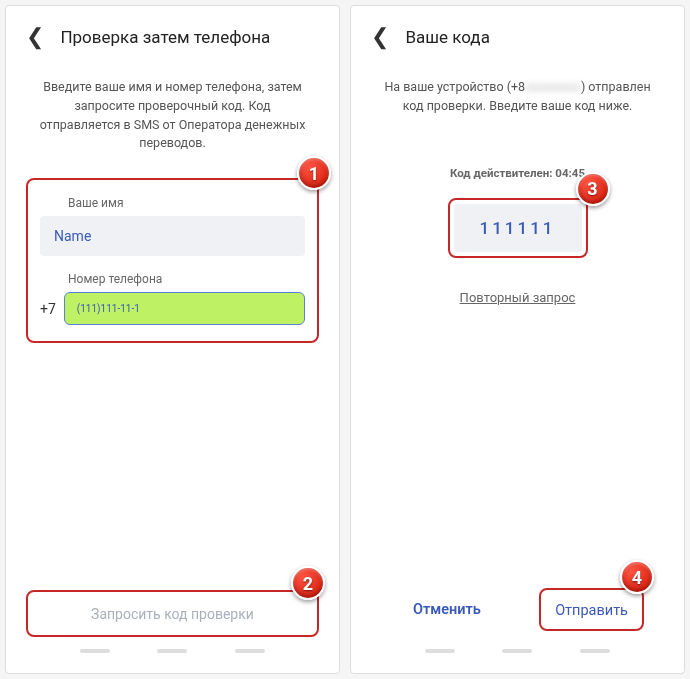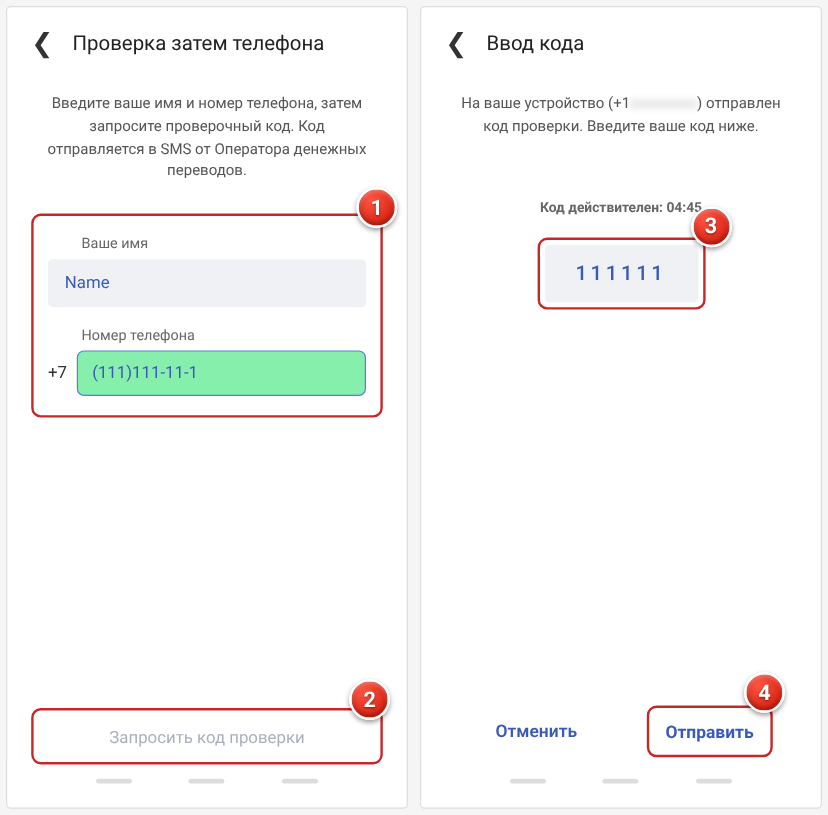--- a/index.html
+++ b/index.html
@@ -79,23 +79,23 @@
     }
     .phone-prefix {
       font-size: 14px;
       color: #333;
     }
     .input-phone {
       flex: 1;
       border: 1.5px solid #5a7fd6;
       border-radius: 6px;
       padding: 10px 12px;
-      font-size: 14px;
-      color: #3a5ab8;
-      background: #86efac;
+      font-size: 10px;
+      color: #3a5ab8;
+      background: #bef264;
     }
     .bottom-section {
       margin-top: auto;
       position: relative;
     }
     .request-btn-wrap {
       border: 2.5px solid #c62828;
       border-radius: 8px;
       padding: 12px 0;
       text-align: center;
@@ -189,21 +189,21 @@
     }
     .submit-wrap {
       border: 2.5px solid #c62828;
       border-radius: 8px;
       padding: 10px 14px;
       position: relative;
     }
     .btn-submit {
       font-size: 14.5px;
       color: #3a5ab8;
-      font-weight: 700;
+      font-weight: 400;
     }
     .blur-span {
       filter: blur(3px);
       opacity: 0.4;
     }
   </style>
 </head>
 <body>
 
 <div class="phone-screen">
@@ -233,32 +233,33 @@
       <div class="nav-item"></div>
       <div class="nav-item"></div>
       <div class="nav-item"></div>
     </div>
   </div>
 </div>
 
 <div class="phone-screen">
   <div class="header">
     <span class="back-icon">❮</span>
-    <span class="header-title">Ввод кода</span>
+    <span class="header-title">Ваше кода</span>
   </div>
   <div class="code-info">
-    <span>На ваше устройство (+1</span><span class="blur-span">xxxxxxxxx</span><span>) отправлен код проверки. Введите ваше код ниже.</span>
+    <span>На ваше устройство (+8</span><span class="blur-span">xxxxxxxxx</span><span>) отправлен код проверки. Введите ваше код ниже.</span>
   </div>
   <div class="code-valid">Код действителен: 04:45</div>
 
   <div class="code-box-wrap">
     <div class="badge" style="top:-28px; right:-24px;">3</div>
     <div class="code-box">111111</div>
   </div>
 
+  <div class="resend-link">Повторный запрос</div>
 
   <div class="bottom-section">
     <div class="btn-row">
       <span class="btn-cancel">Отменить</span>
       <div class="submit-wrap">
         <div class="badge" style="top:-30px; right:-12px;">4</div>
         <span class="btn-submit">Отправить</span>
       </div>
     </div>
     <div class="nav-bar">

